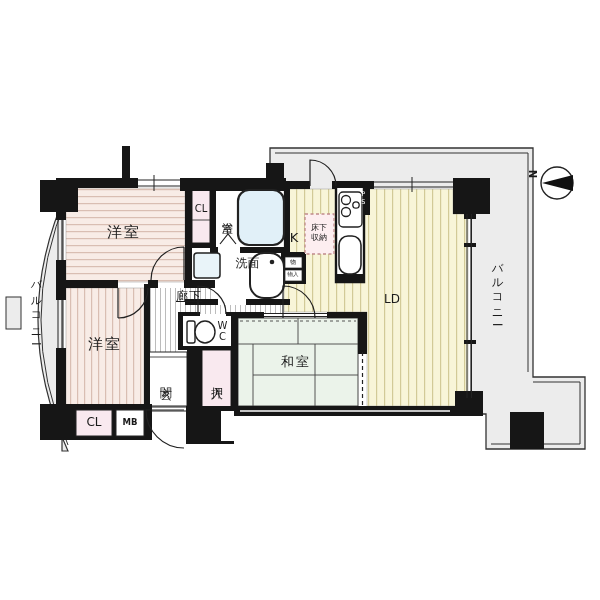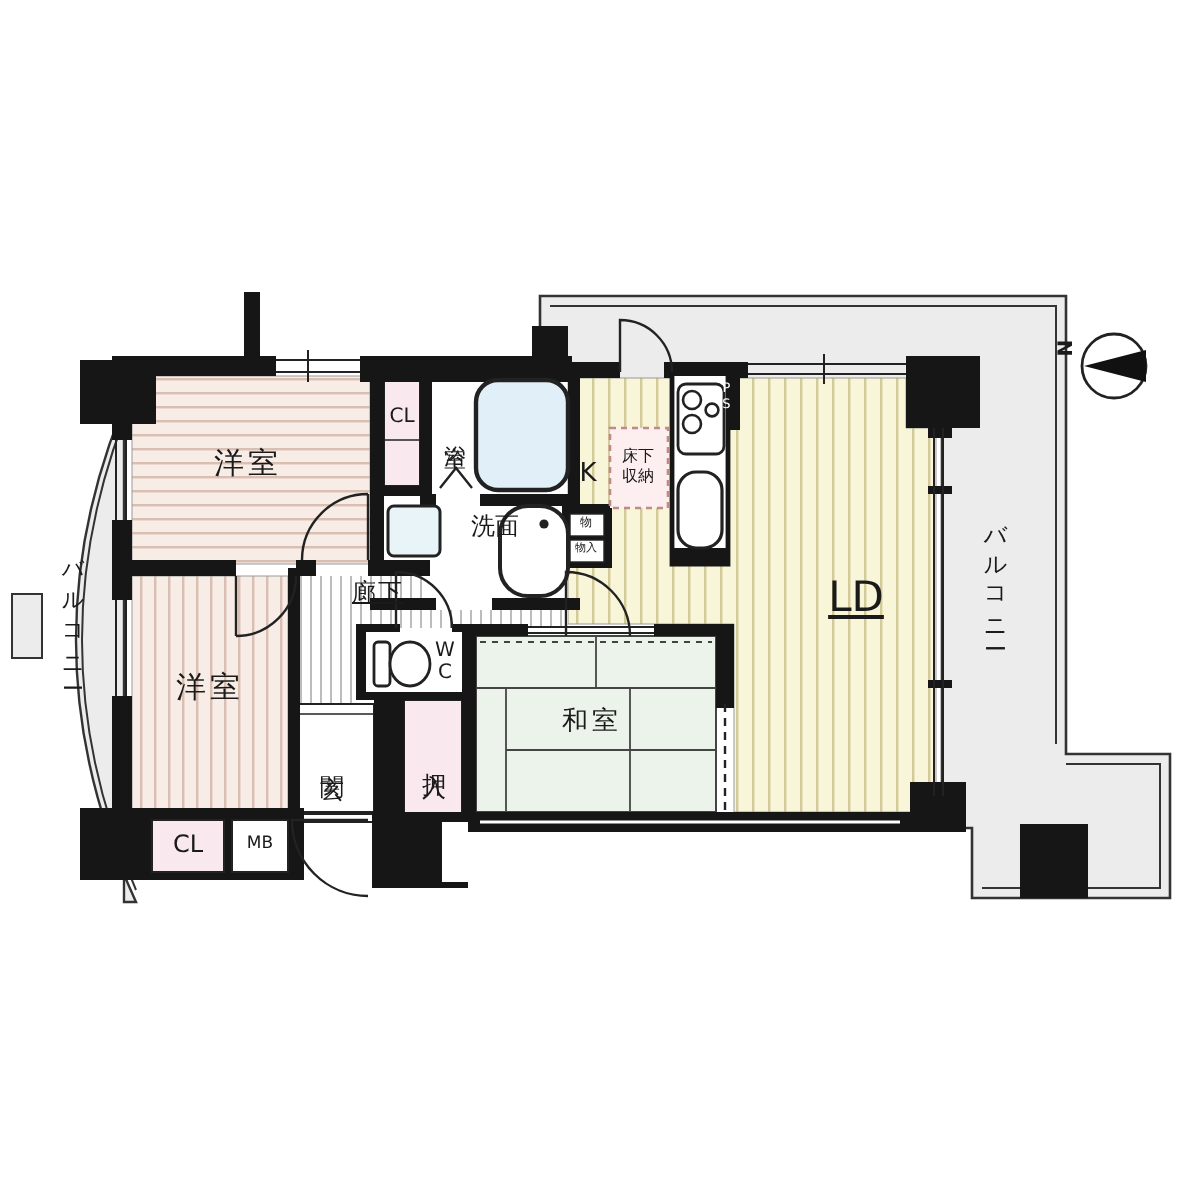--- a/index.html
+++ b/index.html
@@ -186,31 +186,31 @@
 
   <g>
     <circle cx="557" cy="183" r="16" fill="#fff" stroke="#222" stroke-width="1.4"></circle>
     <polygon points="542,183 573,175 573,191" fill="#111"></polygon>
   </g>
 </svg>
 
 <div class="lbl" style="left:124px;top:232px;font-size:15px;letter-spacing:2px;">洋室</div>
 <div class="lbl" style="left:105px;top:344px;font-size:15px;letter-spacing:2px;">洋室</div>
 <div class="lbl" style="left:296px;top:361px;font-size:13px;letter-spacing:2px;">和室</div>
-<div class="lbl" style="left:428px;top:299px;font-size:21px;text-decoration:underline;">LD</div>
+<div class="lbl" style="left:392px;top:299px;font-size:12px;">LD</div>
 <div class="lbl" style="left:294px;top:237px;font-size:13px;">K</div>
 <div class="lbl v" style="left:227px;top:214px;font-size:11px;">浴室</div>
 <div class="lbl" style="left:234px;top:263px;font-size:12px;padding-left:27px;">洗面</div>
 <div class="lbl vu" style="left:222px;top:331px;font-size:10px;">WC</div>
 <div class="lbl" style="left:189px;top:296px;font-size:12px;letter-spacing:1px;text-decoration:underline;">廊下</div>
 <div class="lbl v" style="left:166px;top:378px;font-size:12px;">玄関</div>
 <div class="lbl v" style="left:217px;top:377px;font-size:12px;">押入</div>
 <div class="lbl" style="left:201px;top:209px;font-size:10px;">CL</div>
 <div class="lbl" style="left:94px;top:422px;font-size:12px;">CL</div>
-<div class="lbl" style="left:130px;top:422px;font-size:8.5px;">MB</div>
+<div class="lbl" style="left:130px;top:422px;font-size:8.5px;font-weight:bold;">MB</div>
 <div class="lbl vu white" style="left:363px;top:198px;font-size:6.5px;">PS</div>
 <div class="lbl twoline" style="left:319px;top:233px;font-size:8px;line-height:1.2;">
   <span>床下</span>
   <span>収納</span>
 </div>
 <div class="lbl" style="left:293px;top:262px;font-size:6px;">物</div>
 <div class="lbl" style="left:293px;top:275px;font-size:5.5px;">物入</div>
 <div class="lbl v" style="left:36px;top:307px;font-size:11px;letter-spacing:4px;">バルコニー</div>
 <div class="lbl v" style="left:497px;top:288px;font-size:11.5px;letter-spacing:3px;">バルコニー</div>
 <div class="lbl rot" style="left:534px;top:174px;font-size:10px;font-weight:bold;">N</div>

